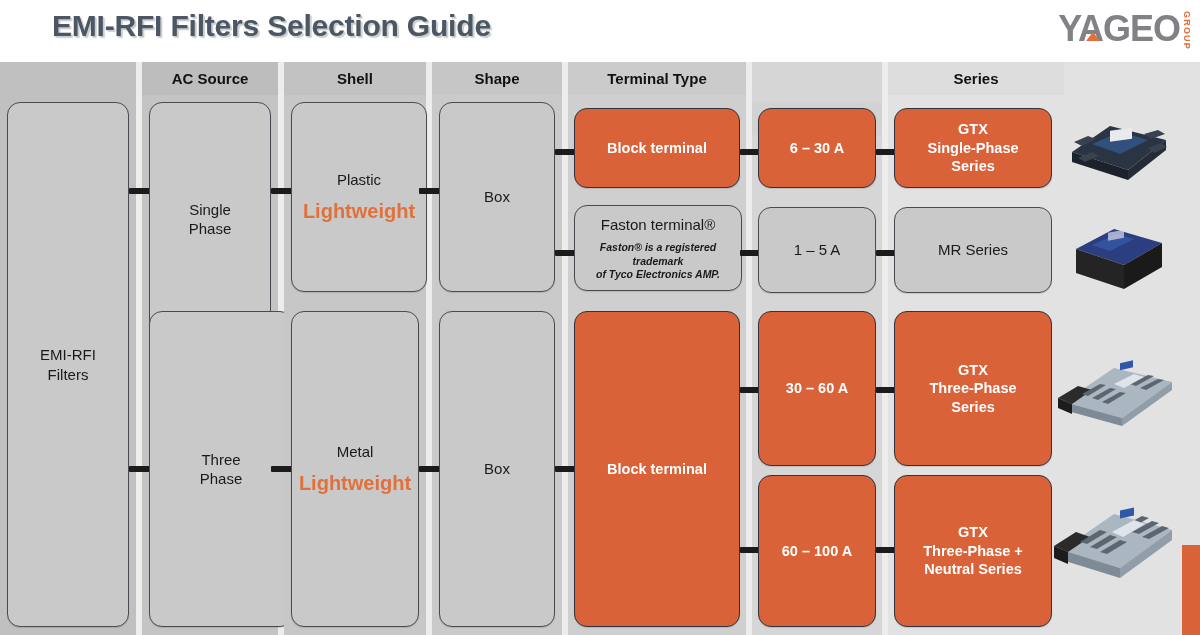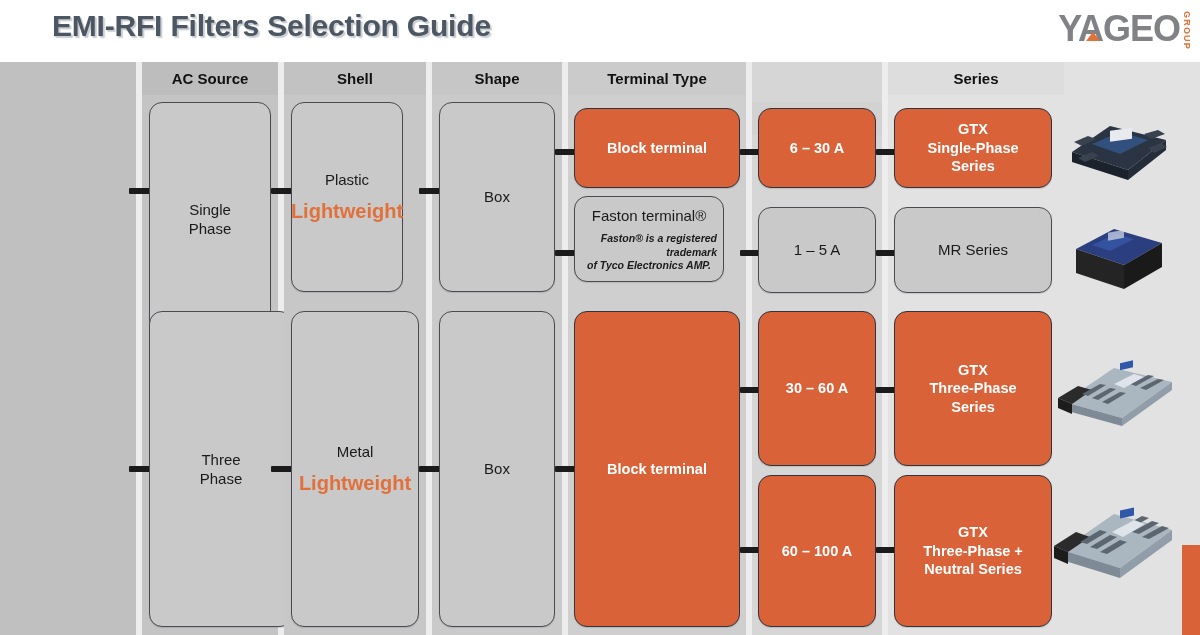--- a/index.html
+++ b/index.html
@@ -84,20 +84,24 @@
     </div>
   </div>
 
   <div id="board">
 
     <div id="white-notch"></div>
 
     <div class="col" style="left:0;width:136px;">
       <div class="col-track" style="background:#c0c0c0;"></div>
     </div>
+    <div class="node" style="left:7px;top:40px;width:122px;height:525px;">
+      <span class="main-t">EMI-RFI</span>
+      <span class="main-t">Filters</span>
+    </div>
 
     <div class="col" style="left:142px;width:136px;">
       <div class="col-track" style="background:#c4c4c4;"></div>
       <div class="col-head" style="background:#bdbdbd;">
         <span>AC Source</span>
       </div>
     </div>
     <div class="conn" style="left:129px;top:126px;width:22px;"></div>
     <div class="node" style="left:149px;top:40px;width:122px;height:234px;">
       <span class="main-t">Single</span>
@@ -109,21 +113,21 @@
       <span class="main-t">Phase</span>
     </div>
 
     <div class="col" style="left:284px;width:142px;">
       <div class="col-track" style="background:#c7c7c7;"></div>
       <div class="col-head" style="background:#c2c2c2;">
         <span>Shell</span>
       </div>
     </div>
     <div class="conn" style="left:271px;top:126px;width:22px;"></div>
-    <div class="node" style="left:291px;top:40px;width:112px;height:190px;">
+    <div class="node" style="left:291px;top:40px;width:136px;height:190px;">
       <span class="main-t">Plastic</span>
       <span class="sub">Lightweight</span>
     </div>
     <div class="conn" style="left:271px;top:404px;width:22px;"></div>
     <div class="node" style="left:291px;top:249px;width:128px;height:316px;">
       <span class="main-t">Metal</span>
       <span class="sub">Lightweight</span>
     </div>
 
     <div class="col" style="left:432px;width:130px;">
@@ -145,21 +149,21 @@
       <div class="col-track" style="background:#cfcfcf;"></div>
       <div class="col-head" style="background:#cbcbcb;">
         <span>Terminal Type</span>
       </div>
     </div>
     <div class="conn" style="left:555px;top:87px;width:22px;"></div>
     <div class="node hl" style="left:574px;top:46px;width:166px;height:80px;">
       <span class="main-t">Block terminal</span>
     </div>
     <div class="conn" style="left:555px;top:188px;width:22px;"></div>
-    <div class="node" style="left:574px;top:134px;width:150px;height:86px;text-align:right;">
+    <div class="node" style="left:574px;top:143px;width:168px;height:86px;">
       <span class="main-t">Faston terminal®</span>
       <span class="fine">Faston® is a registered trademark</span>
       <span class="fine" style="margin-top:0;">of Tyco Electronics AMP.</span>
     </div>
     <div class="conn" style="left:555px;top:404px;width:22px;"></div>
     <div class="node hl" style="left:574px;top:249px;width:166px;height:316px;">
       <span class="main-t">Block terminal</span>
     </div>
 
     <div class="col" style="left:752px;width:130px;">

